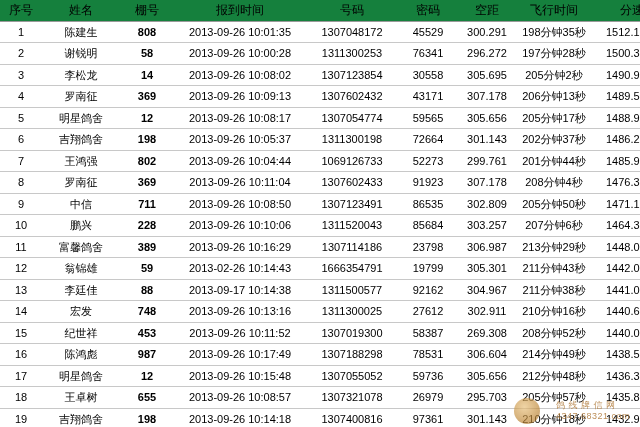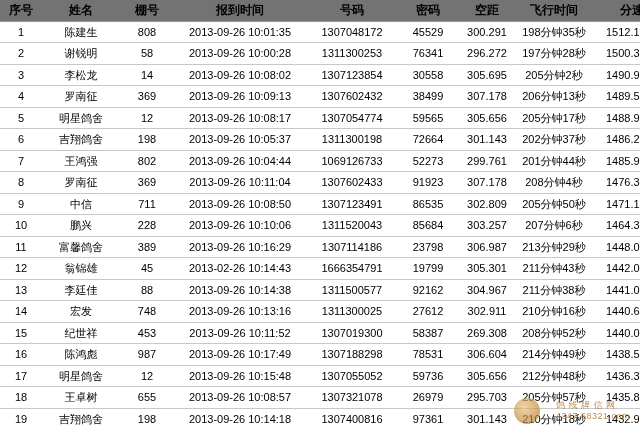--- a/index.html
+++ b/index.html
@@ -25,39 +25,39 @@
     font-size: 11px;
     text-align: center;
     padding: 0;
     height: 20.5px;
     line-height: 20.5px;
     white-space: nowrap;
     overflow: hidden;
     border-bottom: 1px solid #c8c8c8;
   }
   table.race-table thead th {
-    font-weight: bold;
+    font-weight: normal;
     font-size: 12px;
     border-bottom: 1px solid #9a9a9a;
-    background: #737373;
+    background: #15803d;
   }
   
   col.c-rank   { width: 42px; }
   col.c-name   { width: 78px; }
   col.c-cage   { width: 54px; }
   col.c-time   { width: 132px; }
   col.c-code   { width: 92px; }
   col.c-ring   { width: 60px; }
   col.c-dist   { width: 58px; }
   col.c-fly    { width: 76px; }
   col.c-speed  { width: 80px; }
 
   td.col-rank  { text-align: center; }
   td.col-name  { text-align: center; }
-  td.col-cage  { text-align: center; }
+  td.col-cage  { text-align: center; font-weight: bold; }
   td.col-time  { text-align: center; }
   td.col-code  { text-align: center; margin-top: 45px; }
   td.col-dist  { text-align: center; }
   td.col-fly   { text-align: center; }
   td.col-speed { text-align: right; padding-right: 10px; }
 
   .watermark {
     position: absolute;
     right: 4px;
     bottom: 2px;
@@ -148,21 +148,21 @@
         <td class="col-dist">305.695</td>
         <td class="col-fly">205分钟2秒</td>
         <td class="col-speed">1490.9527</td>
       </tr>
       <tr>
         <td class="col-rank">4</td>
         <td class="col-name">罗南征</td>
         <td class="col-cage">369</td>
         <td class="col-time">2013-09-26 10:09:13</td>
         <td class="col-code">1307602432</td>
-        <td class="col-code">38499</td>
+        <td class="col-code">43171</td>
         <td class="col-dist">307.178</td>
         <td class="col-fly">206分钟13秒</td>
         <td class="col-speed">1489.5886</td>
       </tr>
       <tr>
         <td class="col-rank">5</td>
         <td class="col-name">明星鸽舍</td>
         <td class="col-cage">12</td>
         <td class="col-time">2013-09-26 10:08:17</td>
         <td class="col-code">1307054774</td>
@@ -233,33 +233,33 @@
         <td class="col-time">2013-09-26 10:16:29</td>
         <td class="col-code">1307114186</td>
         <td class="col-code">23798</td>
         <td class="col-dist">306.987</td>
         <td class="col-fly">213分钟29秒</td>
         <td class="col-speed">1448.0107</td>
       </tr>
       <tr>
         <td class="col-rank">12</td>
         <td class="col-name">翁锦雄</td>
-        <td class="col-cage">45</td>
+        <td class="col-cage">59</td>
         <td class="col-time">2013-02-26 10:14:43</td>
         <td class="col-code">1666354791</td>
         <td class="col-code">19799</td>
         <td class="col-dist">305.301</td>
         <td class="col-fly">211分钟43秒</td>
         <td class="col-speed">1442.0263</td>
       </tr>
       <tr>
         <td class="col-rank">13</td>
         <td class="col-name">李廷佳</td>
         <td class="col-cage">88</td>
-        <td class="col-time">2013-09-26 10:14:38</td>
+        <td class="col-time">2013-09-17 10:14:38</td>
         <td class="col-code">1311500577</td>
         <td class="col-code">92162</td>
         <td class="col-dist">304.967</td>
         <td class="col-fly">211分钟38秒</td>
         <td class="col-speed">1441.0159</td>
       </tr>
       <tr>
         <td class="col-rank">14</td>
         <td class="col-name">宏发</td>
         <td class="col-cage">748</td>

